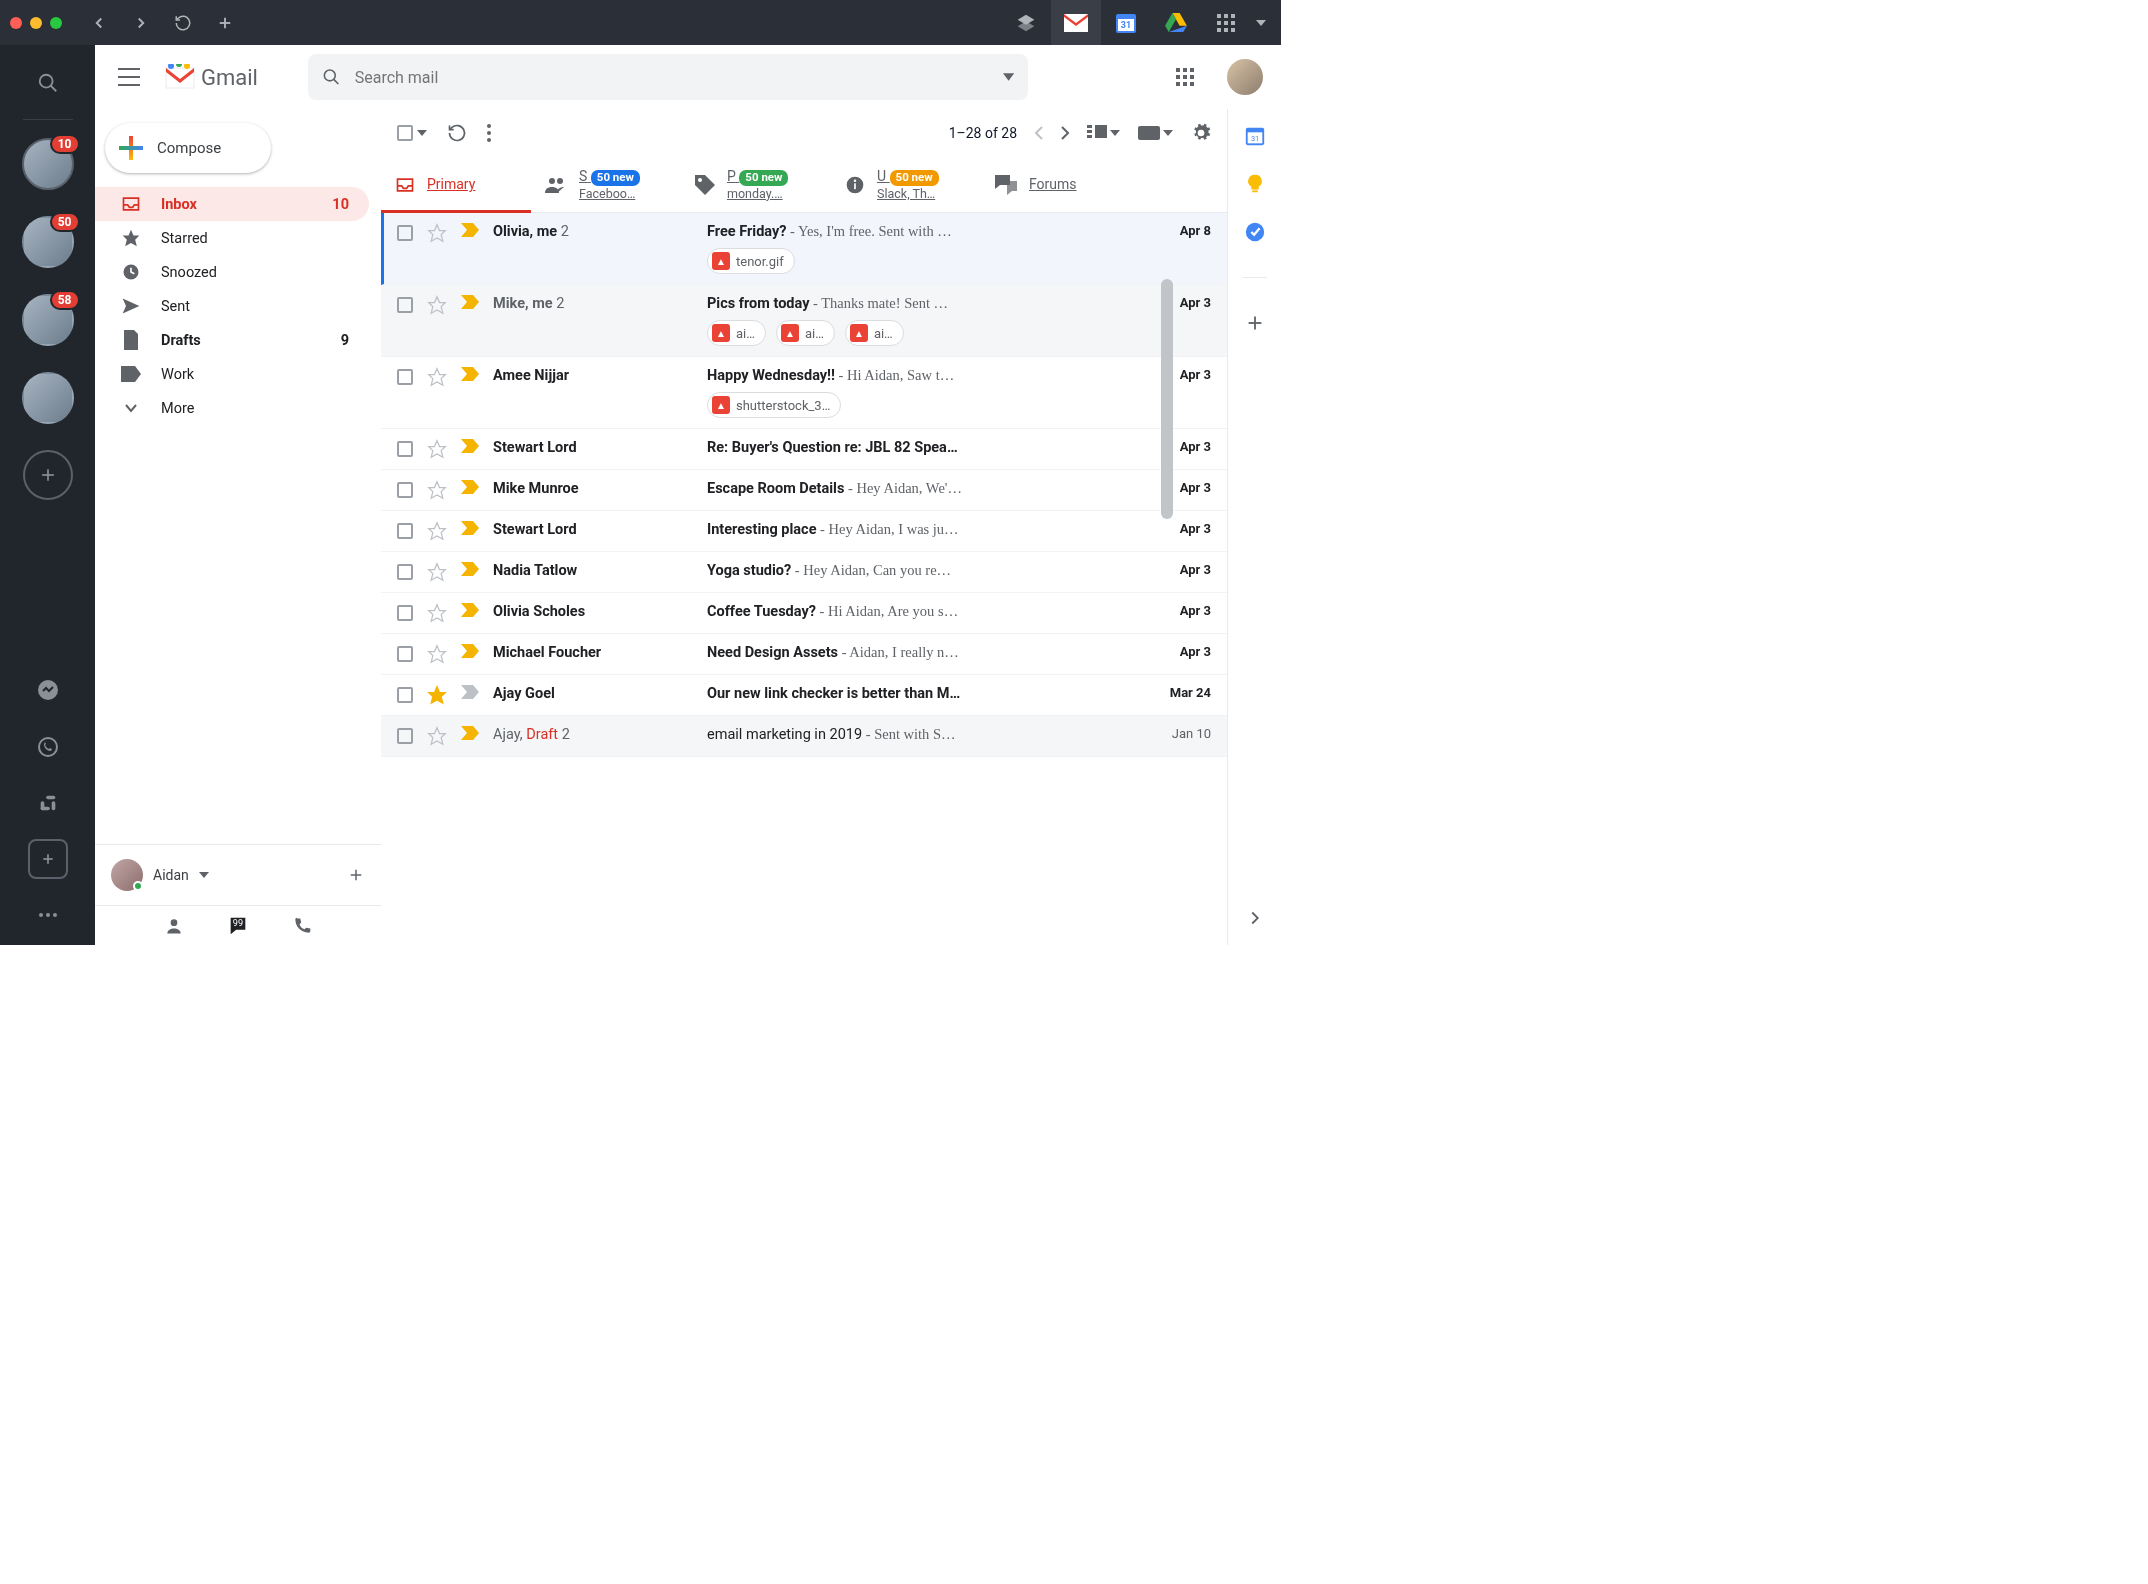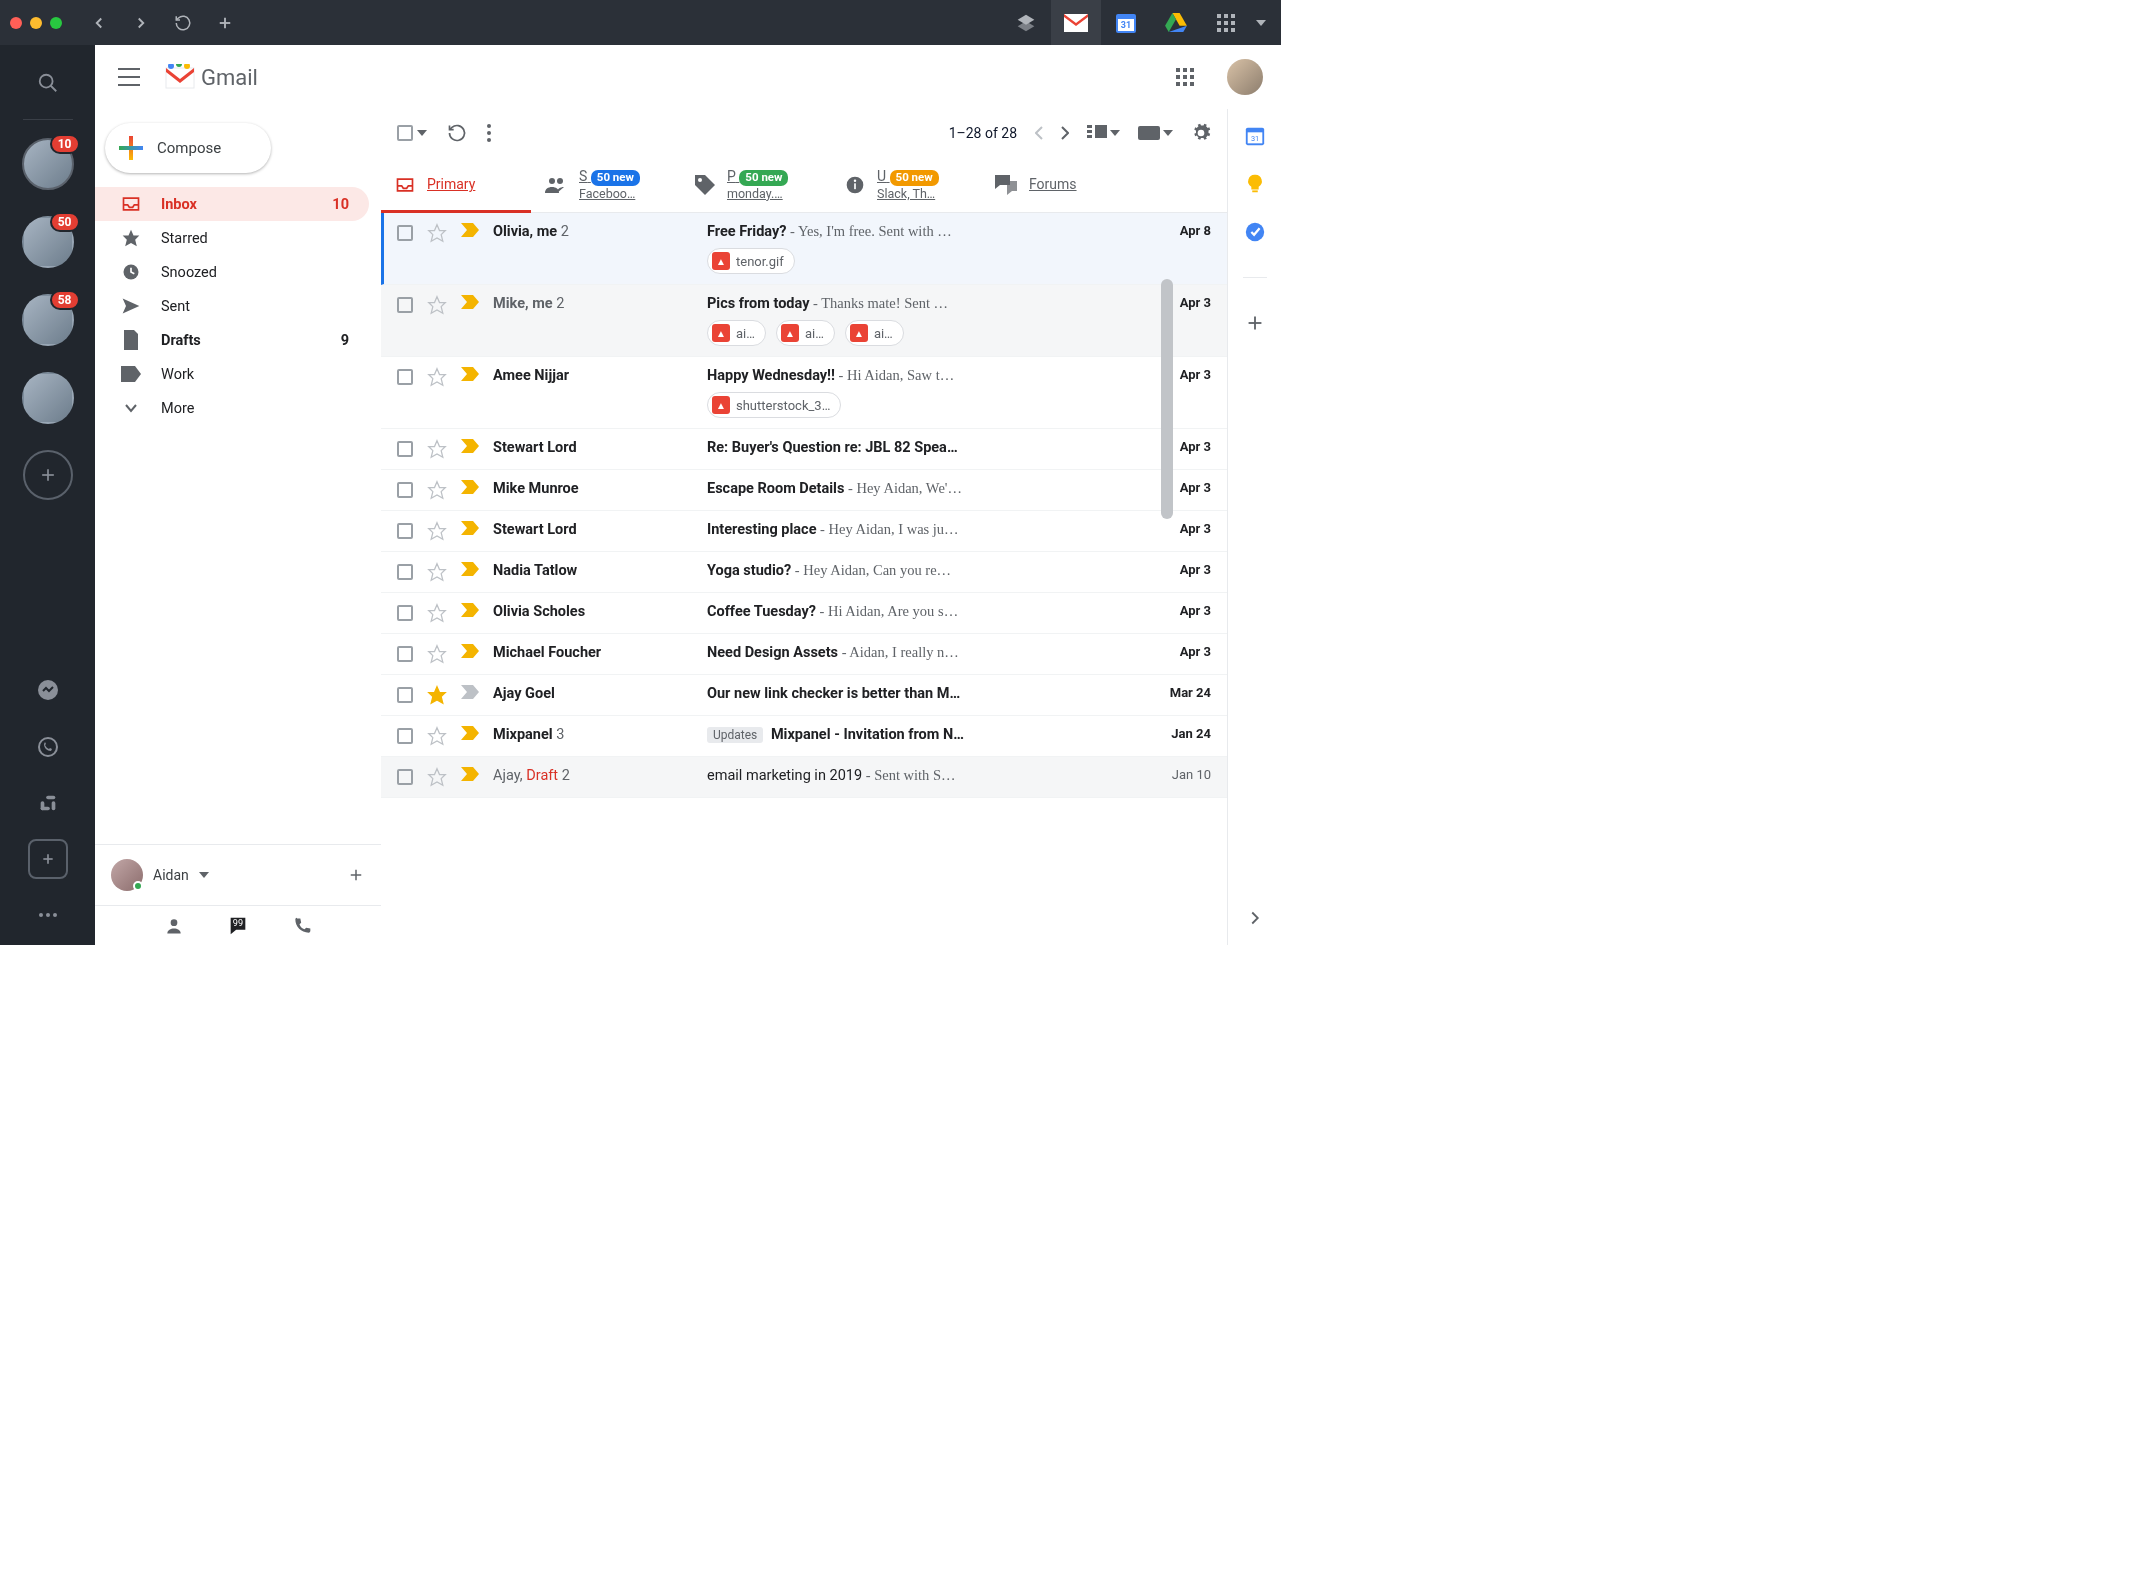--- a/index.html
+++ b/index.html
@@ -249,20 +249,30 @@
       <div class="logo">
         <svg width="34" height="26" viewBox="0 0 34 26">
             <rect x="3" y="4" width="28" height="20" fill="#fff" stroke="#e8eaed"></rect>
             <path d="M3 4 L17 15 L31 4 V8 L17 19 L3 8 Z" fill="#ea4335"></path>
             <circle cx="8" cy="2" r="3" fill="#4285f4"></circle>
             <circle cx="16" cy="0" r="3" fill="#34a853"></circle>
             <circle cx="24" cy="2" r="3" fill="#fbbc04"></circle>
           </svg>
         <span>Gmail</span>
       </div>
+      <div class="search">
+        <svg width="20" height="20" viewBox="0 0 24 24" fill="none" stroke="#5f6368" stroke-width="2">
+            <circle cx="10" cy="10" r="7"></circle>
+            <line x1="21" y1="21" x2="15" y2="15"></line>
+          </svg>
+        <input style="margin-left: 14px;" placeholder="Search mail">
+        <svg width="12" height="8" viewBox="0 0 12 8" fill="#5f6368" style="margin-left:auto">
+            <polygon points="0 0 12 0 6 8"></polygon>
+          </svg>
+      </div>
       <div class="appsbtn">
           <svg width="18" height="18" viewBox="0 0 18 18" fill="#5f6368">
             <rect width="4" height="4"></rect>
             <rect x="7" width="4" height="4"></rect>
             <rect x="14" width="4" height="4"></rect>
             <rect y="7" width="4" height="4"></rect>
             <rect x="7" y="7" width="4" height="4"></rect>
             <rect x="14" y="7" width="4" height="4"></rect>
             <rect y="14" width="4" height="4"></rect>
             <rect x="7" y="14" width="4" height="4"></rect>
@@ -701,38 +711,20 @@
                 <svg width="18" height="14" viewBox="0 0 18 14" fill="currentColor">
                   <path d="M0 0h12l6 7-6 7H0l6-7z"></path>
                 </svg>
               </span>
               <div class="from">Ajay Goel</div>
               <div class="body">
                 <div><span class="subj">Our new link checker is better than M…</span></div>
               </div>
               <div class="date">Mar 24</div>
             </div>
-            <div class="msg unread">
-              <span class="ckbx" style="margin-top:2px"></span>
-              <span class="star ">
-                <svg width="20" height="20" viewBox="0 0 24 24" fill="none" stroke="currentColor" stroke-width="1.5">
-                  <polygon points="12 2 15 9 22 9 17 14 19 22 12 18 5 22 7 14 2 9 9 9"></polygon>
-                </svg>
-              </span>
-              <span class="imp ">
-                <svg width="18" height="14" viewBox="0 0 18 14" fill="currentColor">
-                  <path d="M0 0h12l6 7-6 7H0l6-7z"></path>
-                </svg>
-              </span>
-              <div class="from">Mixpanel <span class="fromcnt">3</span></div>
-              <div class="body">
-                <div><span class="catpill">Updates</span> <span class="subj">Mixpanel - Invitation from N…</span></div>
-              </div>
-              <div class="date">Jan 24</div>
-            </div>
             <div class="msg read">
               <span class="ckbx" style="margin-top:2px"></span>
               <span class="star ">
                 <svg width="20" height="20" viewBox="0 0 24 24" fill="none" stroke="currentColor" stroke-width="1.5">
                   <polygon points="12 2 15 9 22 9 17 14 19 22 12 18 5 22 7 14 2 9 9 9"></polygon>
                 </svg>
               </span>
               <span class="imp ">
                 <svg width="18" height="14" viewBox="0 0 18 14" fill="currentColor">
                   <path d="M0 0h12l6 7-6 7H0l6-7z"></path>

